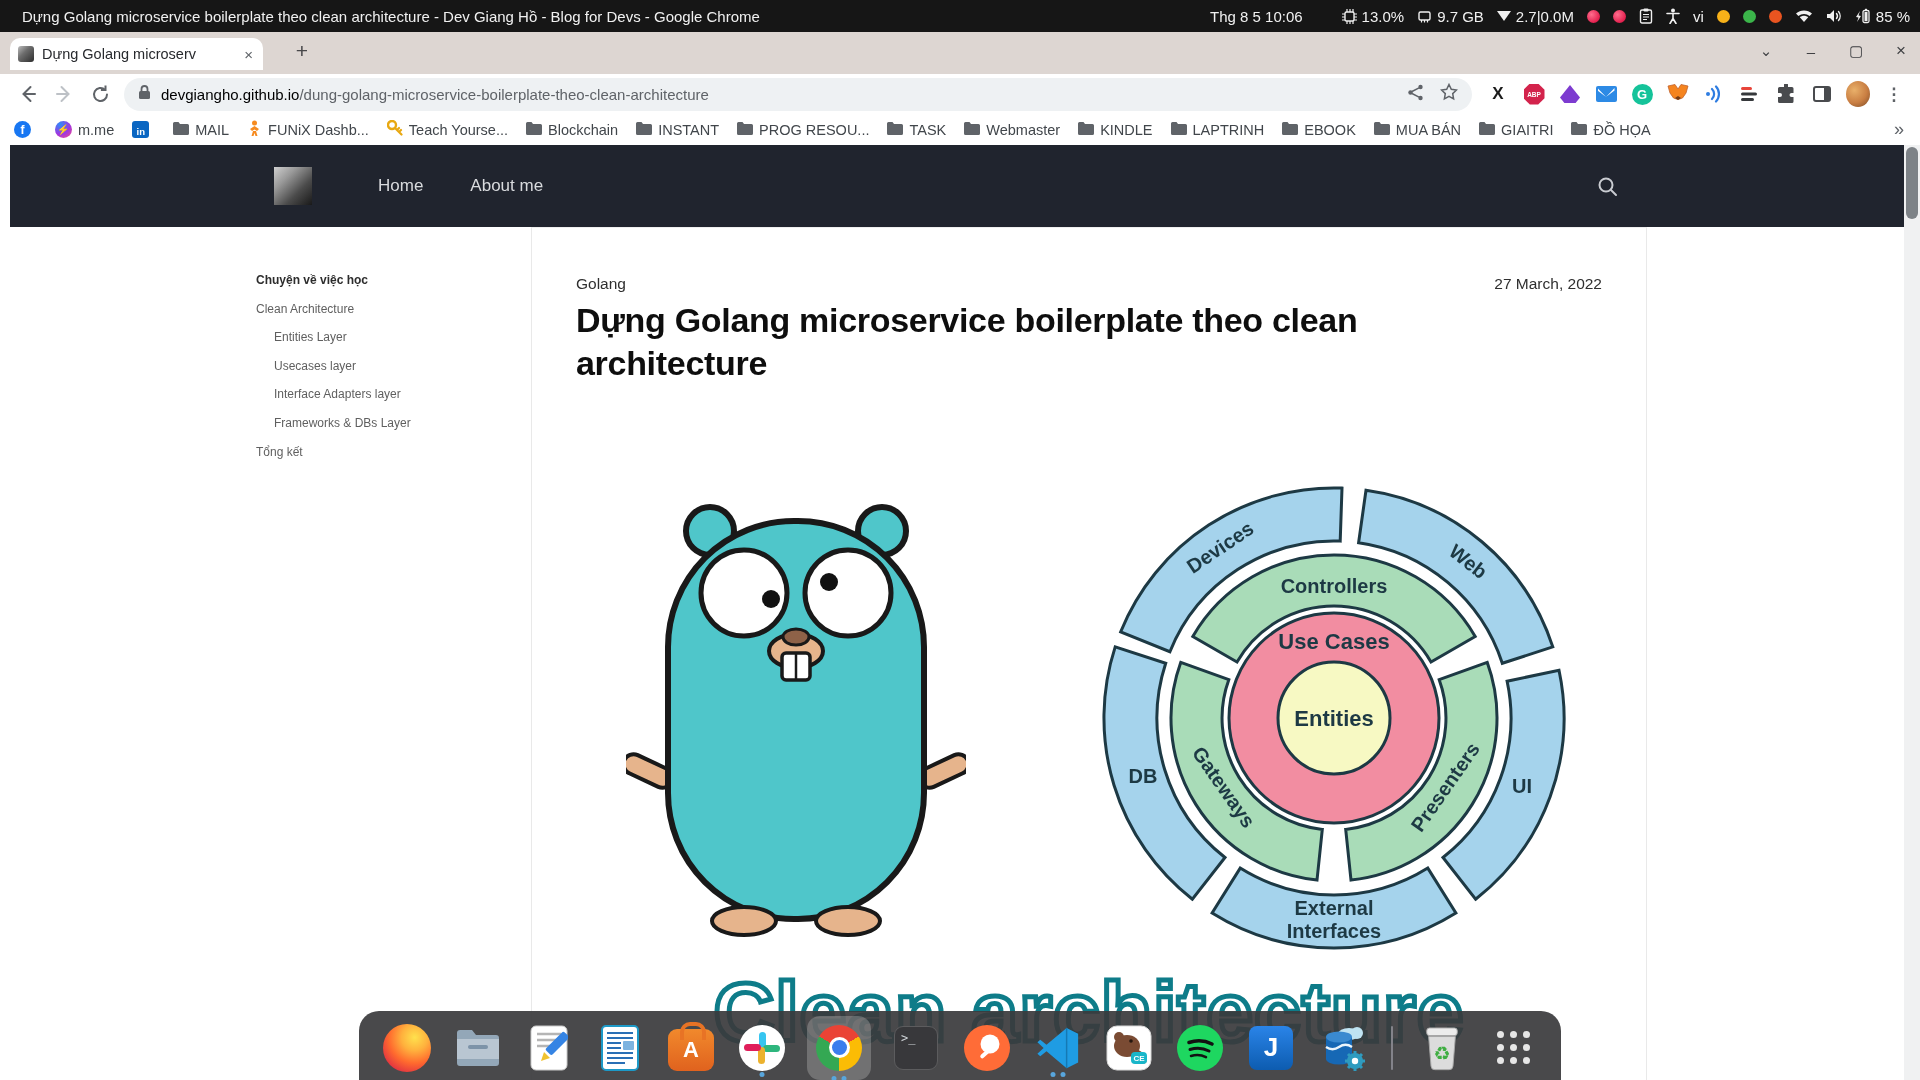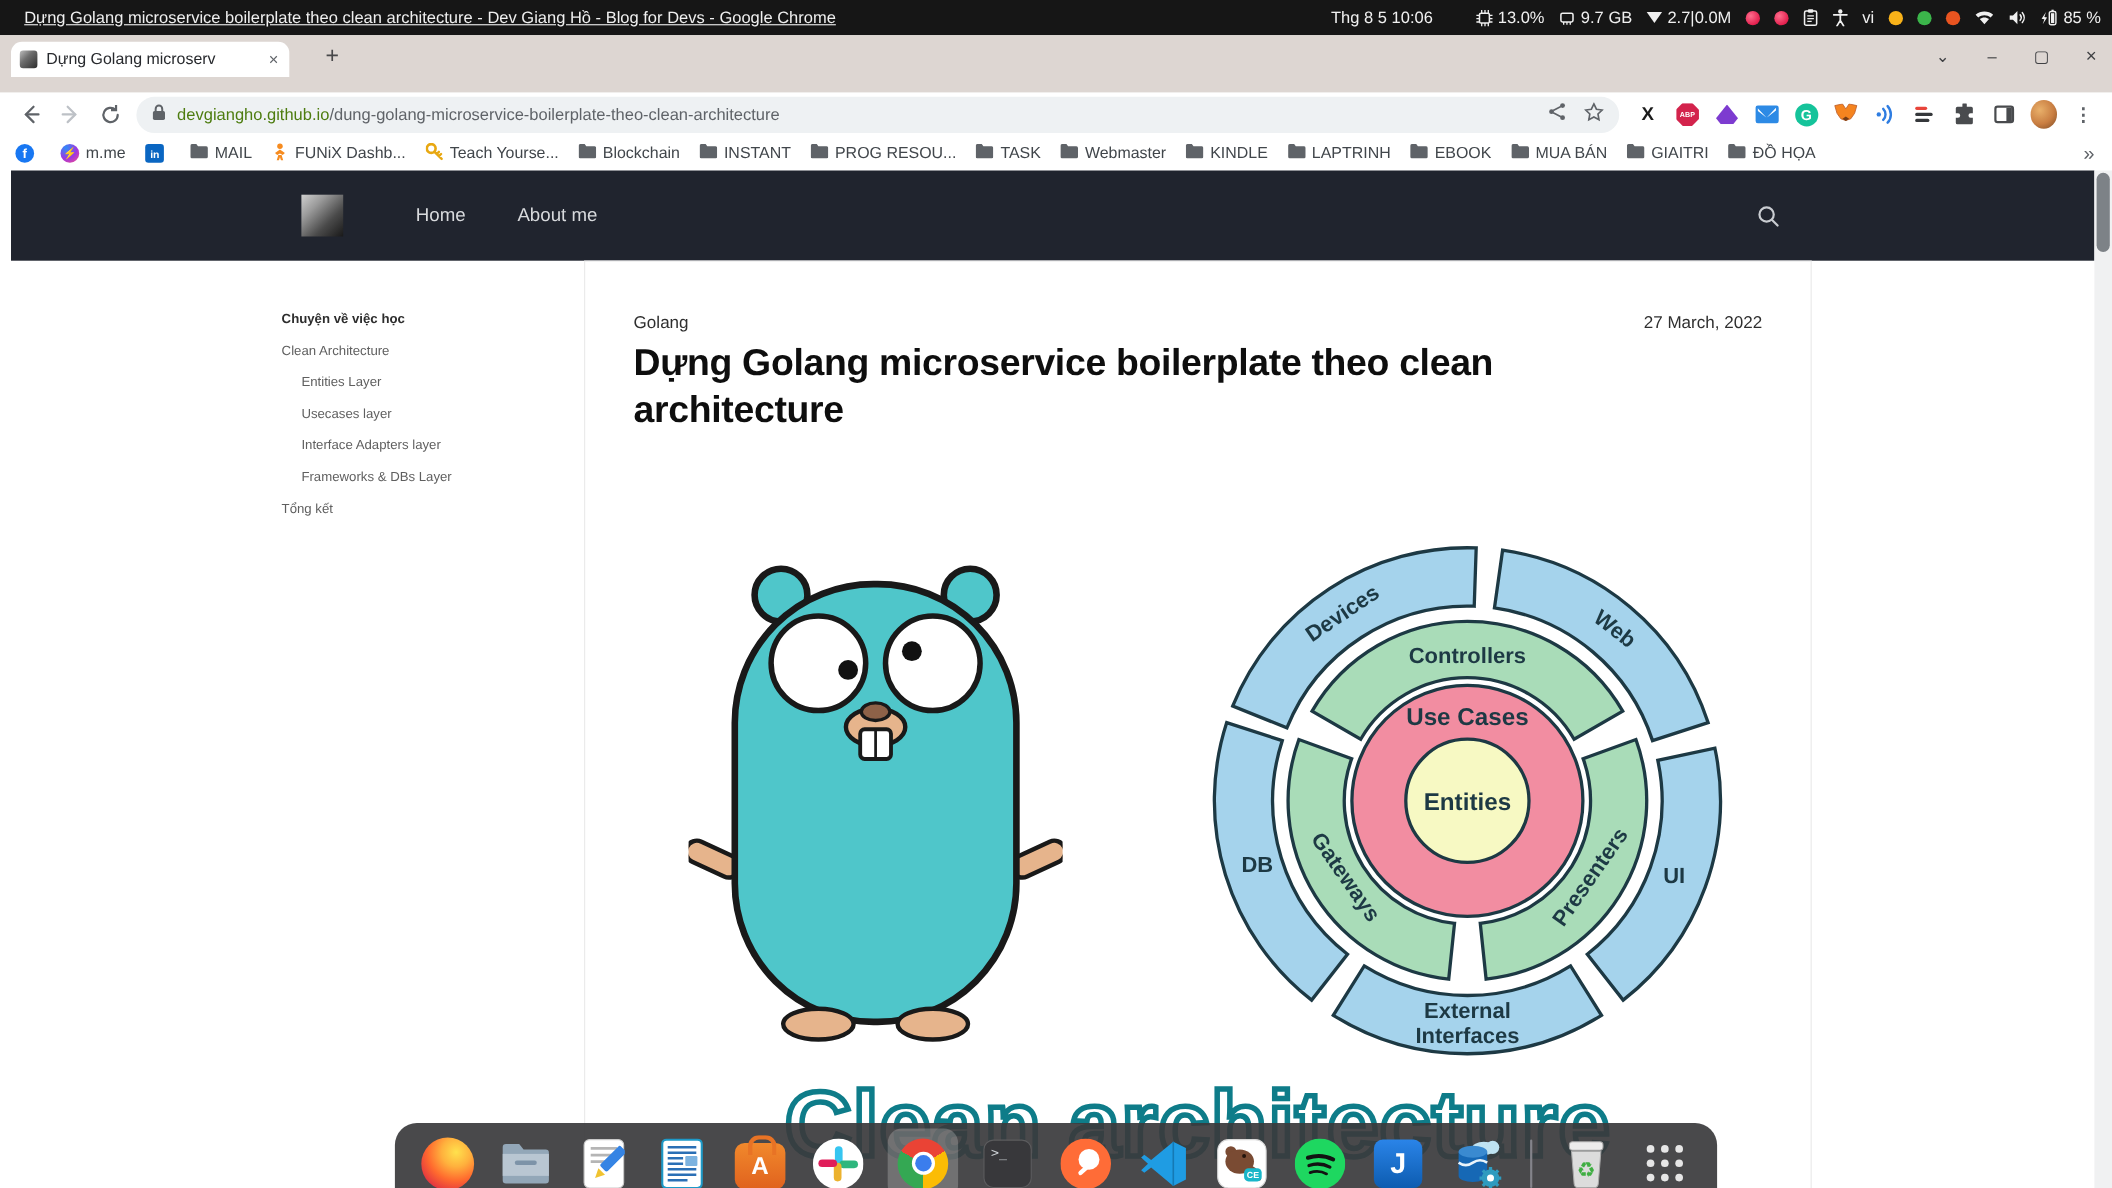--- a/index.html
+++ b/index.html
@@ -2,30 +2,30 @@
 <html><head>
 <meta charset="utf-8">
 <style>
   * { margin:0; padding:0; box-sizing:border-box; }
   html,body { width:1920px; height:1080px; overflow:hidden; background:#fff;
               font-family:"Liberation Sans", sans-serif; }
 
   
   .sysbar { height:32px; background:#161616; color:#f0f0f0; display:flex; align-items:center;
             padding:0 10px 0 22px; font-size:15px; }
-  .sysbar .title { white-space:nowrap;text-decoration:underline; }
+  .sysbar .title { white-space:nowrap; }
   .sys-right { margin-left:auto; display:flex; align-items:center; gap:13px; white-space:nowrap; }
   .sys-clock { margin-right:26px; }
   .sys-item { display:flex; align-items:center; gap:5px; }
   .sys-ico { display:inline-flex; }
   .dotball { width:13px; height:13px; border-radius:50%; }
   .tri-down { width:0; height:0; border-left:7px solid transparent; border-right:7px solid transparent; border-top:10px solid #f0f0f0; }
 
   
-  .tabbar { height:52px; background:#ddd6d2; position:relative; }
+  .tabbar { height:42px; background:#ddd6d2; position:relative; }
   .tab { position:absolute; left:10px; top:6px; width:253px; height:32px; background:#fff;
          border-radius:10px 10px 0 0; display:flex; align-items:center; padding:0 8px; }
   .favicon { width:16px; height:16px; border-radius:3px;
              background:linear-gradient(135deg,#bdbdbd 0%,#6e6e6e 40%,#2c2c2c 100%); flex:0 0 16px; }
   .tab-title { font-size:14.5px; color:#27292d; margin-left:8px; flex:1; overflow:hidden; white-space:nowrap;
                -webkit-mask-image:linear-gradient(90deg,#000 82%,transparent 100%);
                mask-image:linear-gradient(90deg,#000 82%,transparent 100%); }
   .tab-close { color:#5f6368; font-size:15px; padding:0 2px; }
   .newtab { position:absolute; left:288px; top:5px; font-size:21px; color:#48484a; width:28px; height:28px;
             display:flex; align-items:center; justify-content:center; }
@@ -237,21 +237,21 @@
         <path d="M14.5 0.5 v4.6 h-4.6" fill="none" stroke="#5f6368" stroke-width="2"></path>
       </svg>
   </span>
   <div class="omnibox">
     <span>
       <svg width="13" height="16" viewBox="0 0 13 16">
           <rect x="1" y="7" width="11" height="8" rx="1.5" fill="#5f6368"></rect>
           <path d="M3.5 7V5a3 3 0 0 1 6 0v2" fill="none" stroke="#5f6368" stroke-width="1.8"></path>
         </svg>
     </span>
-    <span class="url"><b style="font-weight:normal;color:#4d7c0f">devgiangho.github.io</b><span class="path">/dung-golang-microservice-boilerplate-theo-clean-architecture</span></span>
+    <span class="url"><b style="font-weight:normal;color:#000000">devgiangho.github.io</b><span class="path">/dung-golang-microservice-boilerplate-theo-clean-architecture</span></span>
     <span class="omni-actions">
       <span>
         <svg width="17" height="17" viewBox="0 0 17 17">
             <circle cx="13.5" cy="3" r="2.2" fill="#5f6368"></circle>
             <circle cx="3.5" cy="8.5" r="2.2" fill="#5f6368"></circle>
             <circle cx="13.5" cy="14" r="2.2" fill="#5f6368"></circle>
             <path d="M5 7.5l7-3.7M5 9.5l7 3.7" stroke="#5f6368" stroke-width="1.5"></path>
           </svg>
       </span>
       <span>

